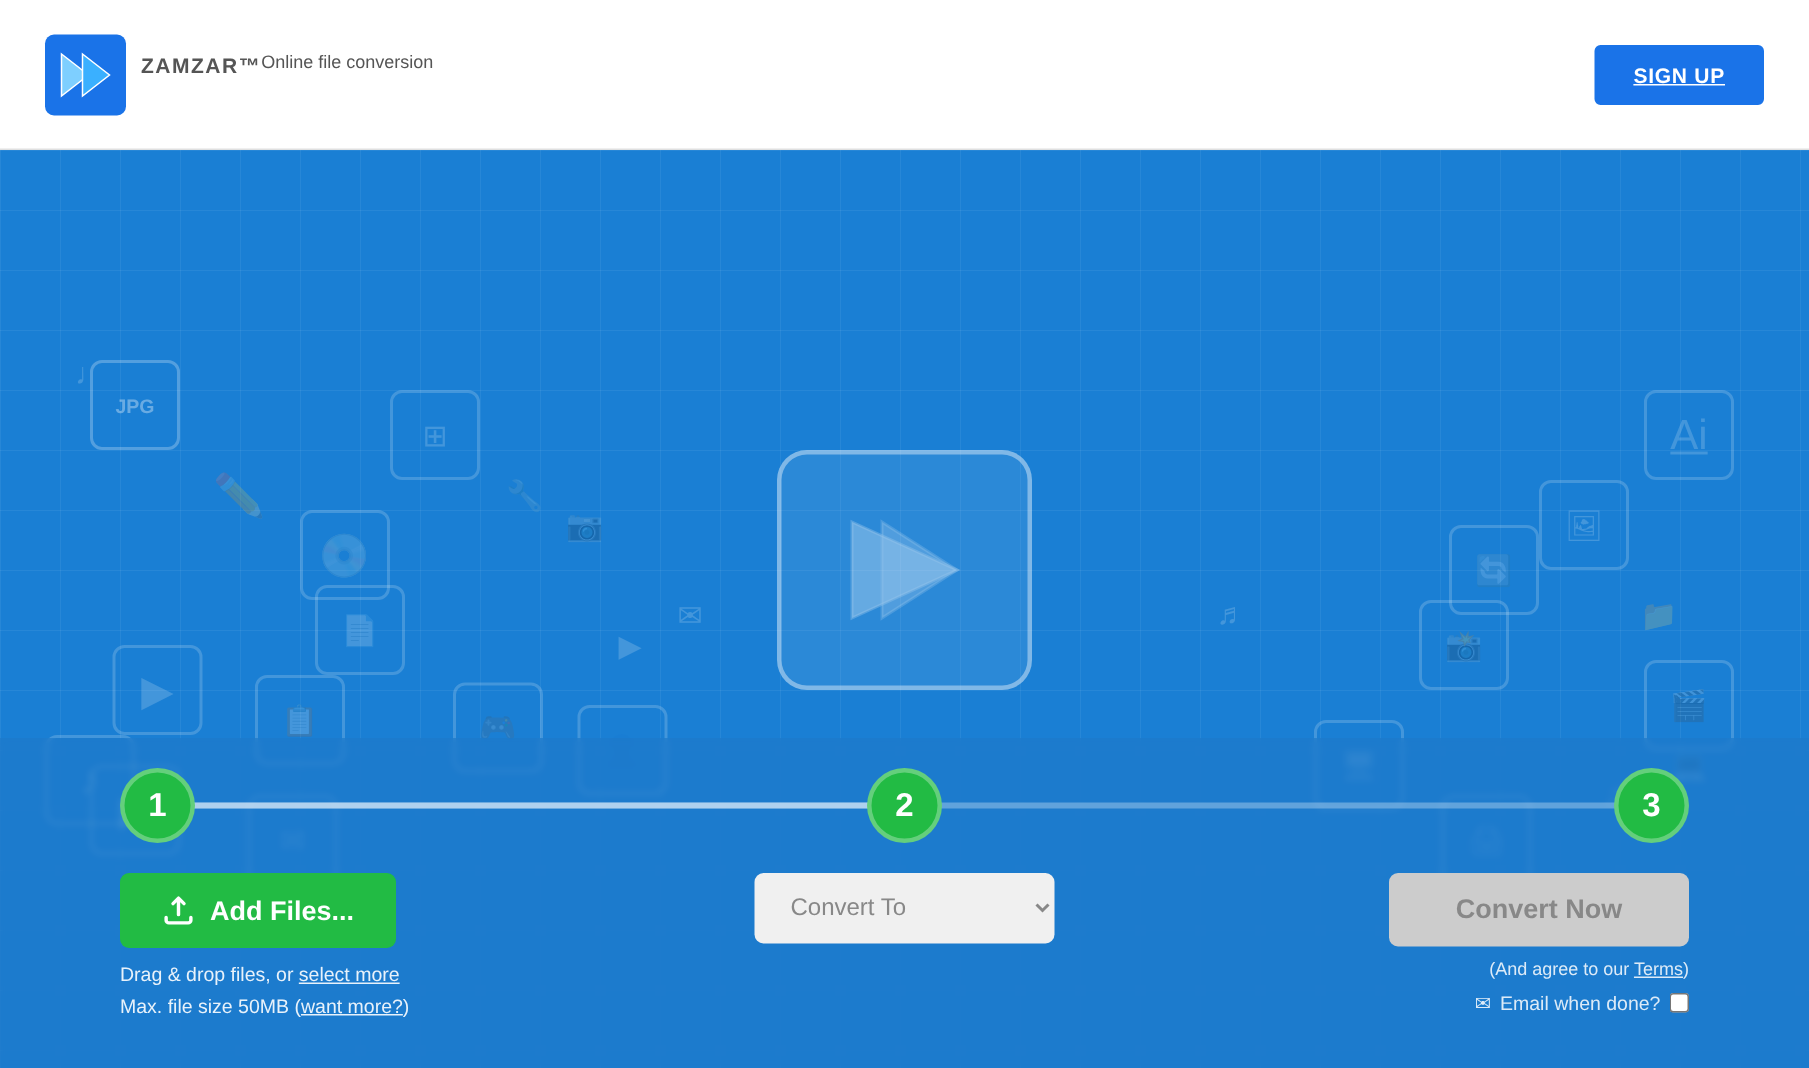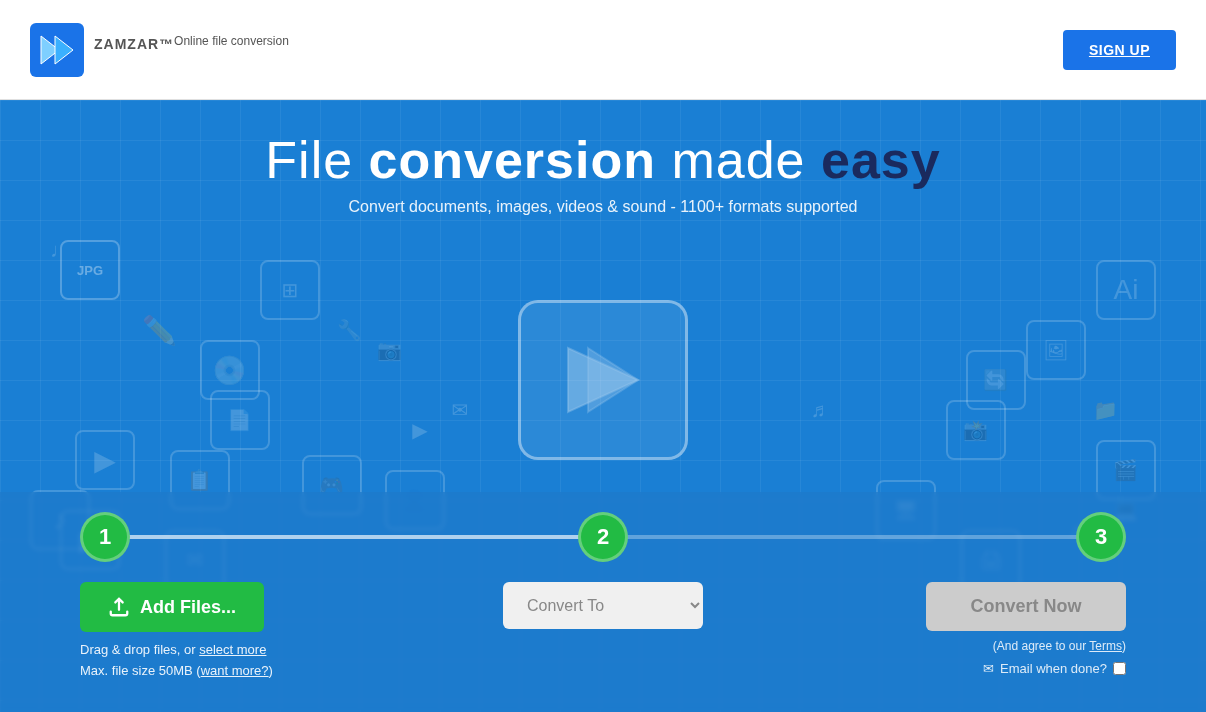--- a/index.html
+++ b/index.html
@@ -142,21 +142,21 @@
     .fi.cd  { top: 240px; left: 200px; font-size: 28px; }
     .fi.triangle { top: 330px; left: 75px; font-size: 28px; }
     .fi.notes { top: 390px; left: 30px; font-size: 28px; }
     .fi.youtube { top: 410px; left: 60px; font-size: 28px; }
     .fi.grid { top: 160px; left: 260px; font-size: 20px; }
     .fi.doc { top: 290px; left: 210px; font-size: 20px; }
     .fi.doc2 { top: 350px; left: 170px; font-size: 20px; }
     .fi.mail1 { top: 280px; left: 430px; font-size: 20px; border: none; }
     .fi.play { top: 300px; left: 390px; font-size: 20px; border: none; }
     .fi.camera { top: 220px; left: 360px; font-size: 20px; border: none; }
-    .fi.ai { top: 160px; right: 50px; font-size: 28px; }
+    .fi.ai { top: 160px; right: 50px; font-size: 28px; text-decoration: underline; }
     .fi.img { top: 220px; right: 120px; font-size: 20px; }
     .fi.pie { top: 250px; right: 180px; font-size: 20px; }
     .fi.folder { top: 280px; right: 70px; font-size: 20px; border: none; }
     .fi.movie { top: 340px; right: 50px; font-size: 20px; }
     .fi.music2 { top: 400px; right: 100px; font-size: 20px; border: none; }
     .fi.photo { top: 300px; right: 200px; font-size: 20px; }
     .fi.laptop { top: 380px; right: 50px; font-size: 20px; border: none; }
     .fi.wrench { top: 200px; left: 320px; font-size: 20px; border: none; }
     .fi.music1 { top: 120px; left: 30px; font-size: 20px; border: none; }
     .fi.gamepad { top: 355px; left: 302px; font-size: 20px; }
@@ -367,26 +367,20 @@
     <div class="fi wrench">🔧</div>
     <div class="fi music1">♩</div>
     <div class="fi gamepad">🎮</div>
     <div class="fi mail2">✉</div>
     <div class="fi person">👤</div>
     <div class="fi music3">♬</div>
     <div class="fi monitor">🖥</div>
     <div class="fi printer">🖨</div>
   </div>
 
-  <div class="hero-text-area">
-    <div class="hero-title">
-      <span>File </span><strong>conversion</strong><span> made </span><em style="color:#1a2a5e;">easy</em>
-    </div>
-    <div class="hero-subtitle">Convert documents, images, videos &amp; sound - 1100+ formats supported</div>
-  </div>
 
   <div class="center-icon">
     <svg width="90" height="80" viewBox="0 0 90 80" fill="none">
       <polygon points="10,8 80,40 10,72" fill="rgba(255,255,255,0.55)" stroke="rgba(255,255,255,0.4)" stroke-width="2"></polygon>
       <polygon points="30,8 80,40 30,72" fill="rgba(255,255,255,0.35)" stroke="rgba(255,255,255,0.3)" stroke-width="2"></polygon>
     </svg>
   </div>
 
   <div class="steps-area">
 

